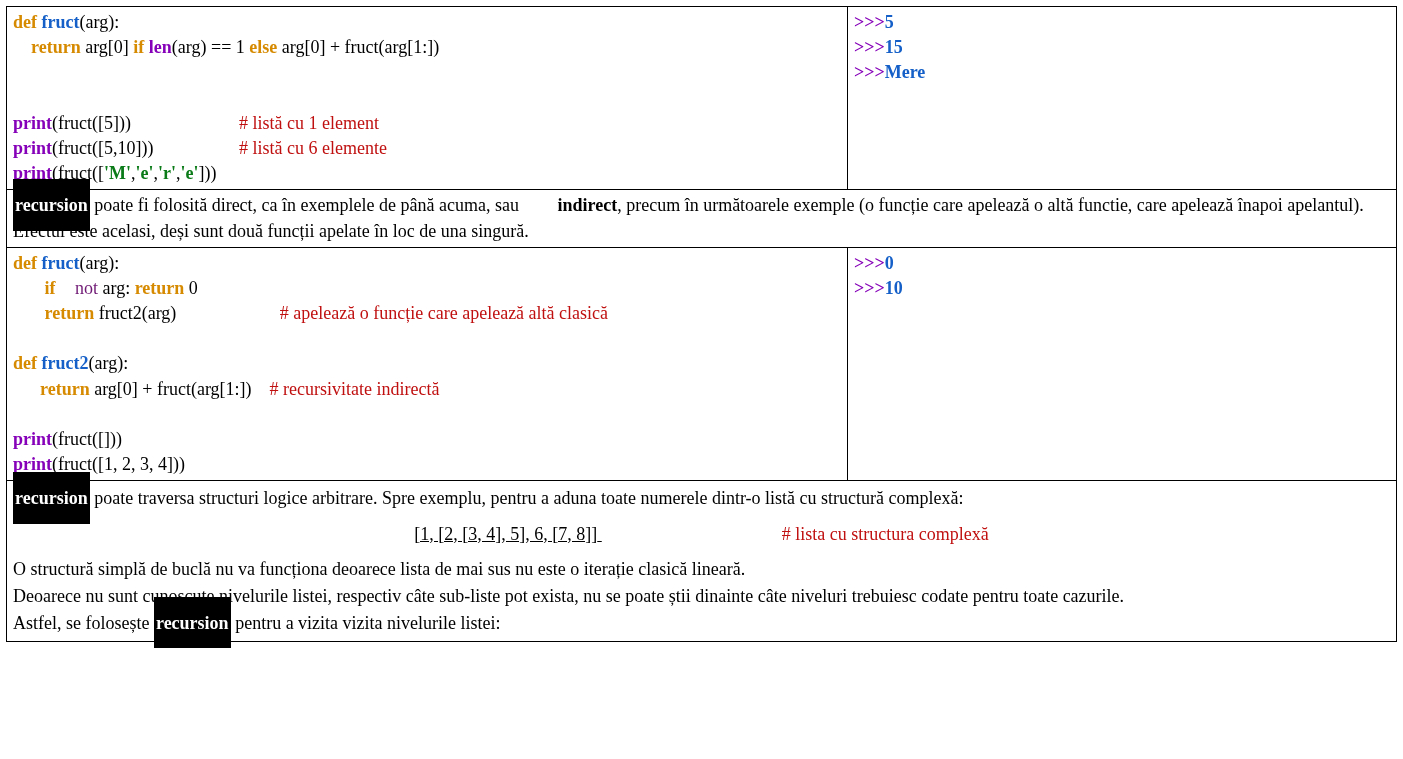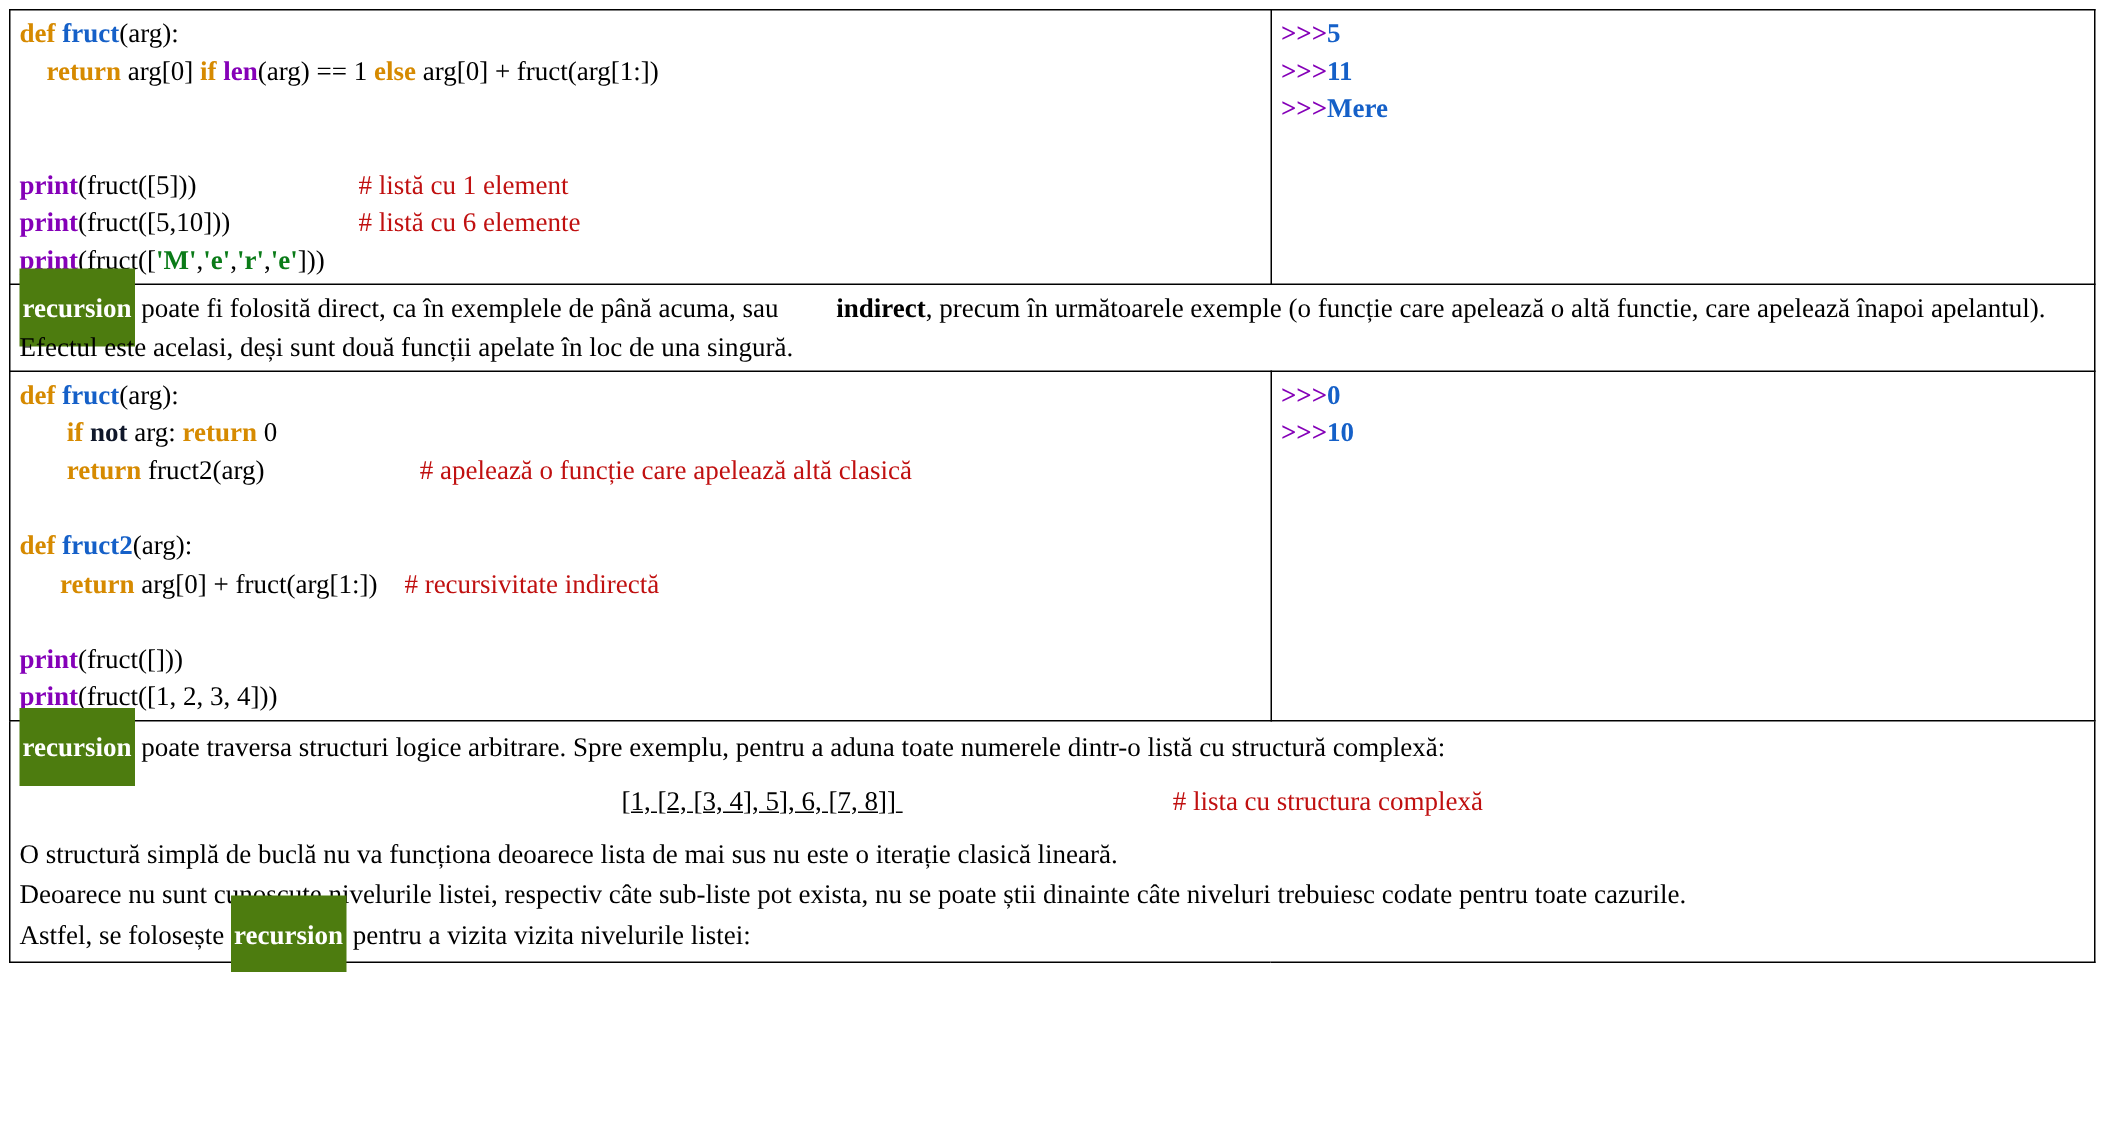--- a/index.html
+++ b/index.html
@@ -29,29 +29,29 @@
       width: 39.5%;
       vertical-align: bottom;
     }
     .full-cell {
       padding: 3px 6px;
     }
     .kw-def { color: #d68a00; font-weight: bold; }
     .kw-return { color: #d68a00; font-weight: bold; }
     .kw-if { color: #d68a00; font-weight: bold; }
     .kw-else { color: #d68a00; font-weight: bold; }
-    .kw-not { color: #0f172a; font-weight: bold; }
+    .kw-not { color: #701a75; font-weight: normal; margin-left: 15px; }
     .fn-name { color: #1560c8; font-weight: bold; }
     .builtin { color: #8500b8; font-weight: bold; text-align: center; }
     .string { color: #0a7b18; font-weight: bold; }
     .comment { color: #c01010; }
     .prompt { color: #8500b8; font-weight: bold; }
     .out-val { color: #1560c8; font-weight: bold; }
     .highlight {
-      background: #4d7c0f;
+      background: #000000;
       color: #fff;
       font-weight: bold;
       padding: 16px 2px;
     }
     .bold { font-weight: bold; padding-left: 34px; }
     .code-line {
       white-space: pre;
       font-family: Georgia, 'Times New Roman', serif;
     }
     .blank-line { height: 1.4em; }
@@ -79,21 +79,21 @@
       <div class="code-line"><span class="kw-def">def </span><span class="fn-name">fruct</span><span>(arg):</span></div>
       <div class="code-line"><span>    </span><span class="kw-return">return</span><span> arg[0] </span><span class="kw-if">if</span><span> </span><span class="builtin">len</span><span>(arg) == 1 </span><span class="kw-else">else</span><span> arg[0] + fruct(arg[1:])</span></div>
       <div class="blank-line"></div>
       <div class="blank-line"></div>
       <div class="code-line"><span class="builtin">print</span><span>(fruct([5]))                        </span><span class="comment"># listă cu 1 element</span></div>
       <div class="code-line"><span class="builtin">print</span><span>(fruct([5,10]))                   </span><span class="comment"># listă cu 6 elemente</span></div>
       <div class="code-line"><span class="builtin">print</span><span>(fruct([</span><span class="string">'M'</span><span>,</span><span class="string">'e'</span><span>,</span><span class="string">'r'</span><span>,</span><span class="string">'e'</span><span>]))</span></div>
     </td>
     <td class="output-cell">
       <div class="code-line"><span class="prompt">&gt;&gt;&gt;</span><span class="out-val">5</span></div>
-      <div class="code-line"><span class="prompt">&gt;&gt;&gt;</span><span class="out-val">11</span></div>
+      <div class="code-line"><span class="prompt">&gt;&gt;&gt;</span><span class="out-val">15</span></div>
       <div class="code-line"><span class="prompt">&gt;&gt;&gt;</span><span class="out-val">Mere</span></div>
     </td>
   </tr>
 
   <tr>
     <td colspan="2" class="full-cell">
       <span class="highlight">recursion</span><span> poate fi folosită direct, ca în exemplele de până acuma, sau </span><span class="bold">indirect</span><span>, precum în următoarele exemple (o funcție care apelează o altă functie, care apelează înapoi apelantul). Efectul este acelasi, deși sunt două funcții apelate în loc de una singură.</span>
     </td>
   </tr>
 

